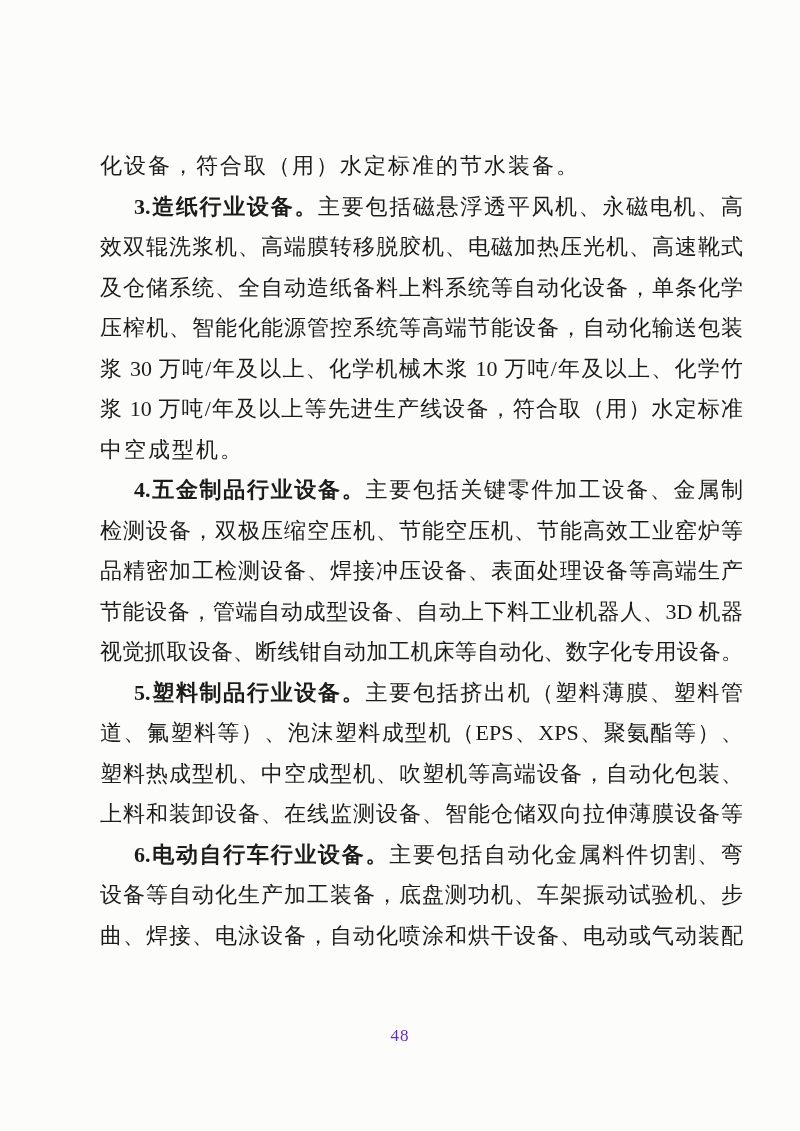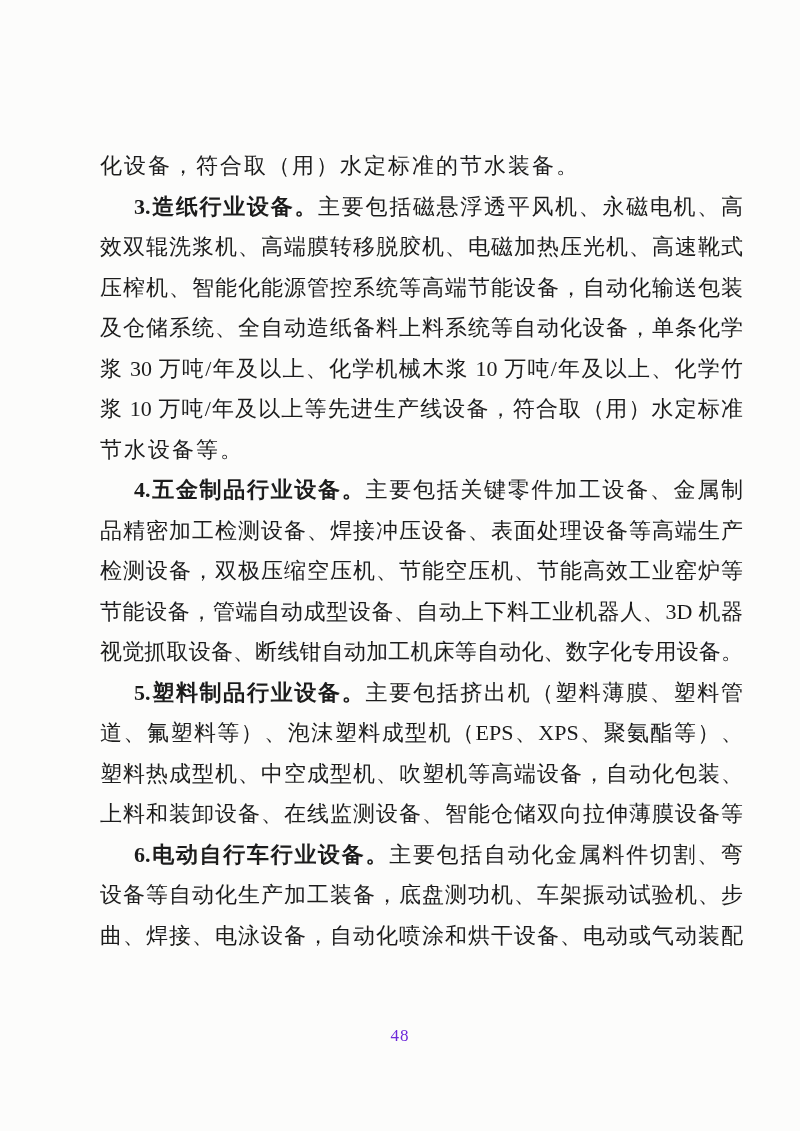--- a/index.html
+++ b/index.html
@@ -61,28 +61,28 @@
   }
 </style>
 </head>
 <body>
 
 <div class="page">
   <div class="text-block">
       <div class="line"><span>化设备，符合取（用）水定标准的节水装备。</span></div>
       <div class="line just ind"><span class="bold">3.造纸行业设备。</span><span>主要包括磁悬浮透平风机、永磁电机、高</span></div>
       <div class="line just"><span>效双辊洗浆机、高端膜转移脱胶机、电磁加热压光机、高速靴式</span></div>
+      <div class="line just"><span>及仓储系统、全自动造纸备料上料系统等自动化设备，单条化学</span></div>
       <div class="line just"><span>压榨机、智能化能源管控系统等高端节能设备，自动化输送包装</span></div>
-      <div class="line just"><span>及仓储系统、全自动造纸备料上料系统等自动化设备，单条化学</span></div>
       <div class="line just"><span>浆 30 万吨/年及以上、化学机械木浆 10 万吨/年及以上、化学竹</span></div>
       <div class="line just"><span>浆 10 万吨/年及以上等先进生产线设备，符合取（用）水定标准</span></div>
-      <div class="line"><span>节水设备等。</span></div>
+      <div class="line"><span>中空成型机。</span></div>
       <div class="line just ind"><span class="bold">4.五金制品行业设备。</span><span>主要包括关键零件加工设备、金属制</span></div>
+      <div class="line just"><span>检测设备，双极压缩空压机、节能空压机、节能高效工业窑炉等</span></div>
       <div class="line just"><span>品精密加工检测设备、焊接冲压设备、表面处理设备等高端生产</span></div>
-      <div class="line just"><span>检测设备，双极压缩空压机、节能空压机、节能高效工业窑炉等</span></div>
       <div class="line just"><span>节能设备，管端自动成型设备、自动上下料工业机器人、3D 机器</span></div>
       <div class="line just"><span>视觉抓取设备、断线钳自动加工机床等自动化、数字化专用设备。</span></div>
       <div class="line just ind"><span class="bold">5.塑料制品行业设备。</span><span>主要包括挤出机（塑料薄膜、塑料管</span></div>
       <div class="line just"><span>道、氟塑料等）、泡沫塑料成型机（EPS、XPS、聚氨酯等）、</span></div>
       <div class="line just"><span>塑料热成型机、中空成型机、吹塑机等高端设备，自动化包装、</span></div>
       <div class="line just"><span>上料和装卸设备、在线监测设备、智能仓储双向拉伸薄膜设备等</span></div>
       <div class="line just ind"><span class="bold">6.电动自行车行业设备。</span><span>主要包括自动化金属料件切割、弯</span></div>
       <div class="line just"><span>设备等自动化生产加工装备，底盘测功机、车架振动试验机、步</span></div>
       <div class="line just"><span>曲、焊接、电泳设备，自动化喷涂和烘干设备、电动或气动装配</span></div>
     </div>

